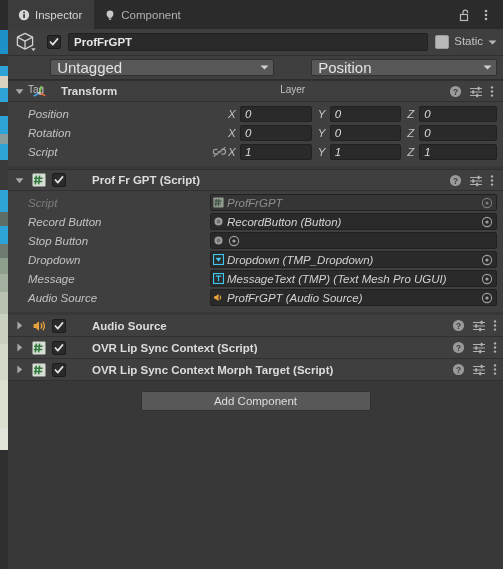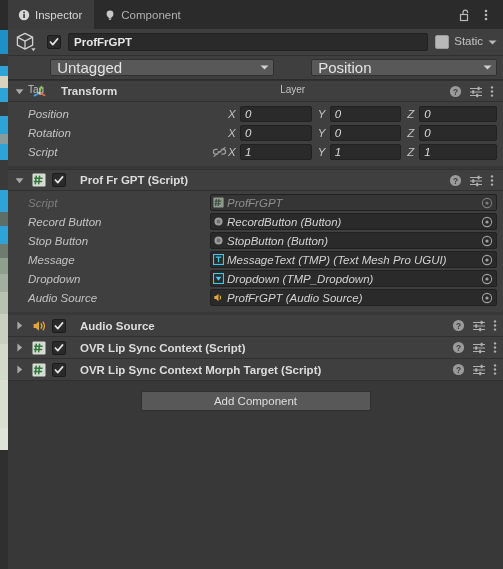--- a/index.html
+++ b/index.html
@@ -79,21 +79,21 @@
   .tag-popup { width: 224px; }
   .layer-popup { flex: 1; }
 
   
   .comp-header {
     height: 22px; background: #3f3f3f;
     display: flex; align-items: center; gap: 6px; padding: 0 9px 0 5px;
     border-top: 1px solid #303030; border-bottom: 1px solid #303030;
   }
   .comp-title { color: #dcdcdc; font-size: 11.5px; font-weight: bold; margin-left: 8px; flex: 1; white-space: nowrap; }
-  .comp-title.plain { margin-left: 8px; }
+  .comp-title.plain { margin-left: 20px; }
   .foldout { width: 13px; height: 13px; display: flex; align-items: center; justify-content: center; flex: none; }
   .hdr-tools { display: flex; align-items: center; gap: 7px; flex: none; }
 
   
   .comp-body { background: #3f3f3f; padding: 2px 6px 5px 0; }
   .prop-row { height: 19px; display: flex; align-items: center; padding-left: 20px; gap: 0; font-style: italic; }
   .prop-label { width: 182px; color: #c2c2c2; font-size: 11.5px; white-space: nowrap; flex: none; }
   .prop-label.dim { color: #7d7d7d; }
 
   
@@ -459,21 +459,39 @@
 
       <div class="prop-row">
         <span class="prop-label">Stop Button</span>
         <div class="objfield">
           <span class="icon">
             <svg width="11" height="11" viewBox="0 0 12 12">
               <circle cx="6" cy="6" r="4.4" fill="#9b9b9b"></circle>
               <circle cx="6" cy="6" r="2.1" fill="#6e6e6e"></circle>
             </svg>
           </span>
-          <span class="txt">StopButton (Button)</span>
+          <span class="picker">
+            <svg width="12" height="12" viewBox="0 0 12 12">
+              <circle cx="6" cy="6" r="4.6" fill="none" stroke="#a0a0a0" stroke-width="1.1"></circle>
+              <circle cx="6" cy="6" r="1.6" fill="#a0a0a0"></circle>
+            </svg>
+          </span>
+        </div>
+      </div>
+
+      <div class="prop-row">
+        <span class="prop-label">Dropdown</span>
+        <div class="objfield">
+          <span class="icon">
+            <svg width="11" height="11" viewBox="0 0 12 12">
+              <rect x="0.6" y="0.6" width="10.8" height="10.8" fill="none" stroke="#3ec8f0" stroke-width="1.2"></rect>
+              <path d="M2.8 4.2 L9.2 4.2 L6 8.4 Z" fill="#3ec8f0"></path>
+            </svg>
+          </span>
+          <span class="txt">Dropdown (TMP_Dropdown)</span>
           <span class="picker">
             <svg width="12" height="12" viewBox="0 0 12 12">
               <circle cx="6" cy="6" r="4.6" fill="none" stroke="#a0a0a0" stroke-width="1.1"></circle>
               <circle cx="6" cy="6" r="1.6" fill="#a0a0a0"></circle>
             </svg>
           </span>
         </div>
       </div>
 
       <div class="prop-row">
@@ -489,39 +507,20 @@
           <span class="picker">
             <svg width="12" height="12" viewBox="0 0 12 12">
               <circle cx="6" cy="6" r="4.6" fill="none" stroke="#a0a0a0" stroke-width="1.1"></circle>
               <circle cx="6" cy="6" r="1.6" fill="#a0a0a0"></circle>
             </svg>
           </span>
         </div>
       </div>
 
       <div class="prop-row">
-        <span class="prop-label">Dropdown</span>
-        <div class="objfield">
-          <span class="icon">
-            <svg width="11" height="11" viewBox="0 0 12 12">
-              <rect x="0.6" y="0.6" width="10.8" height="10.8" fill="none" stroke="#3ec8f0" stroke-width="1.2"></rect>
-              <path d="M2.8 4.2 L9.2 4.2 L6 8.4 Z" fill="#3ec8f0"></path>
-            </svg>
-          </span>
-          <span class="txt">Dropdown (TMP_Dropdown)</span>
-          <span class="picker">
-            <svg width="12" height="12" viewBox="0 0 12 12">
-              <circle cx="6" cy="6" r="4.6" fill="none" stroke="#a0a0a0" stroke-width="1.1"></circle>
-              <circle cx="6" cy="6" r="1.6" fill="#a0a0a0"></circle>
-            </svg>
-          </span>
-        </div>
-      </div>
-
-      <div class="prop-row">
         <span class="prop-label">Audio Source</span>
         <div class="objfield">
           <span class="icon">
             <svg width="11" height="11" viewBox="0 0 12 12">
               <path d="M1.4 4.3 H3.2 L6 2 V10 L3.2 7.7 H1.4 Z" fill="#e8a33d"></path>
               <path d="M7.4 3.8 A3.4 3.4 0 0 1 7.4 8.2" fill="none" stroke="#e8a33d" stroke-width="1.2"></path>
             </svg>
           </span>
           <span class="txt">ProfFrGPT (Audio Source)</span>
           <span class="picker">

